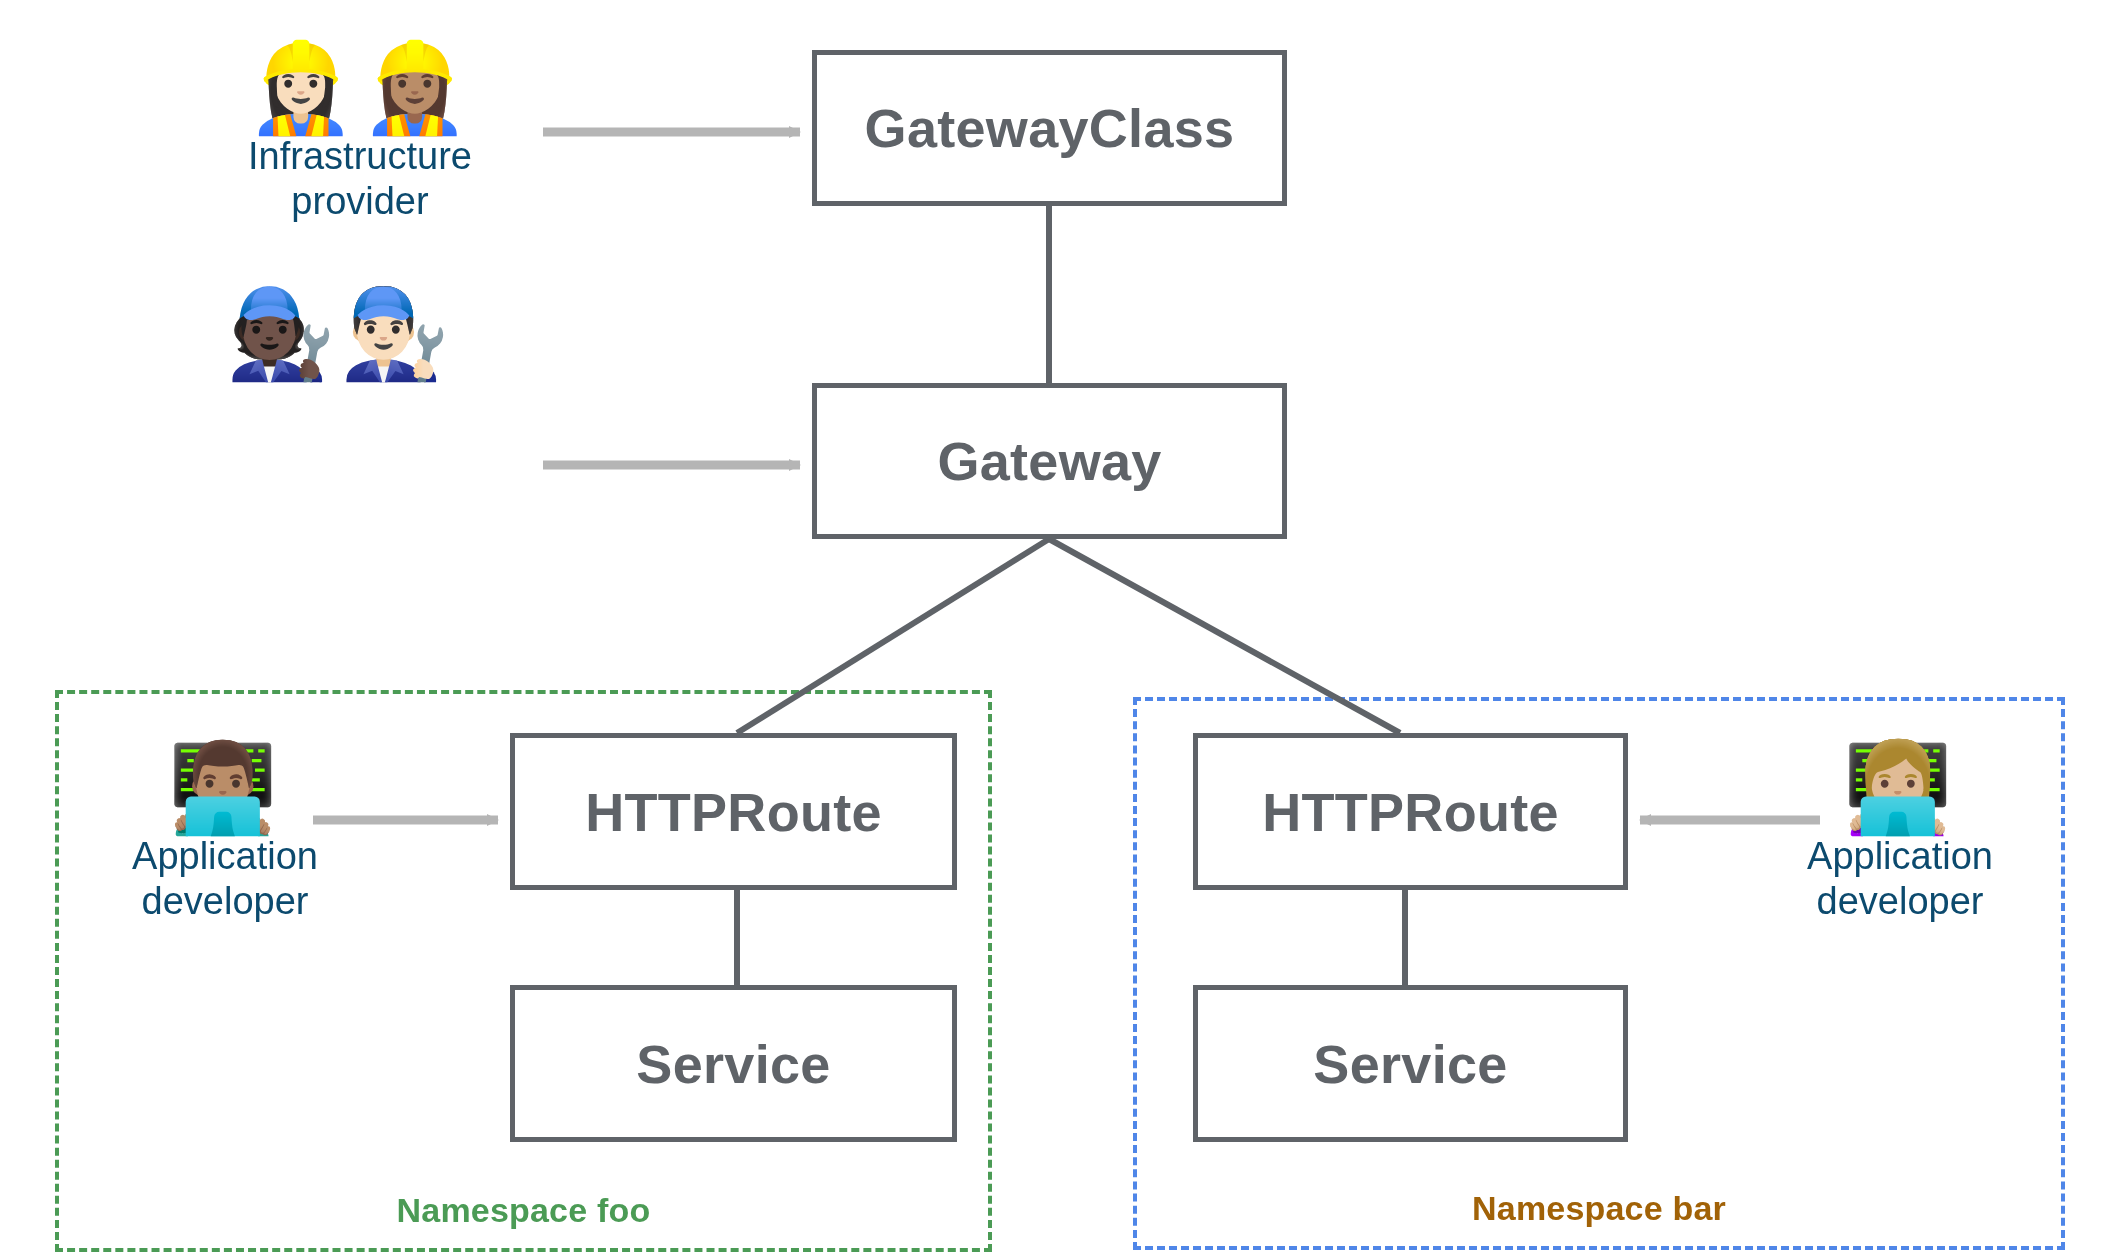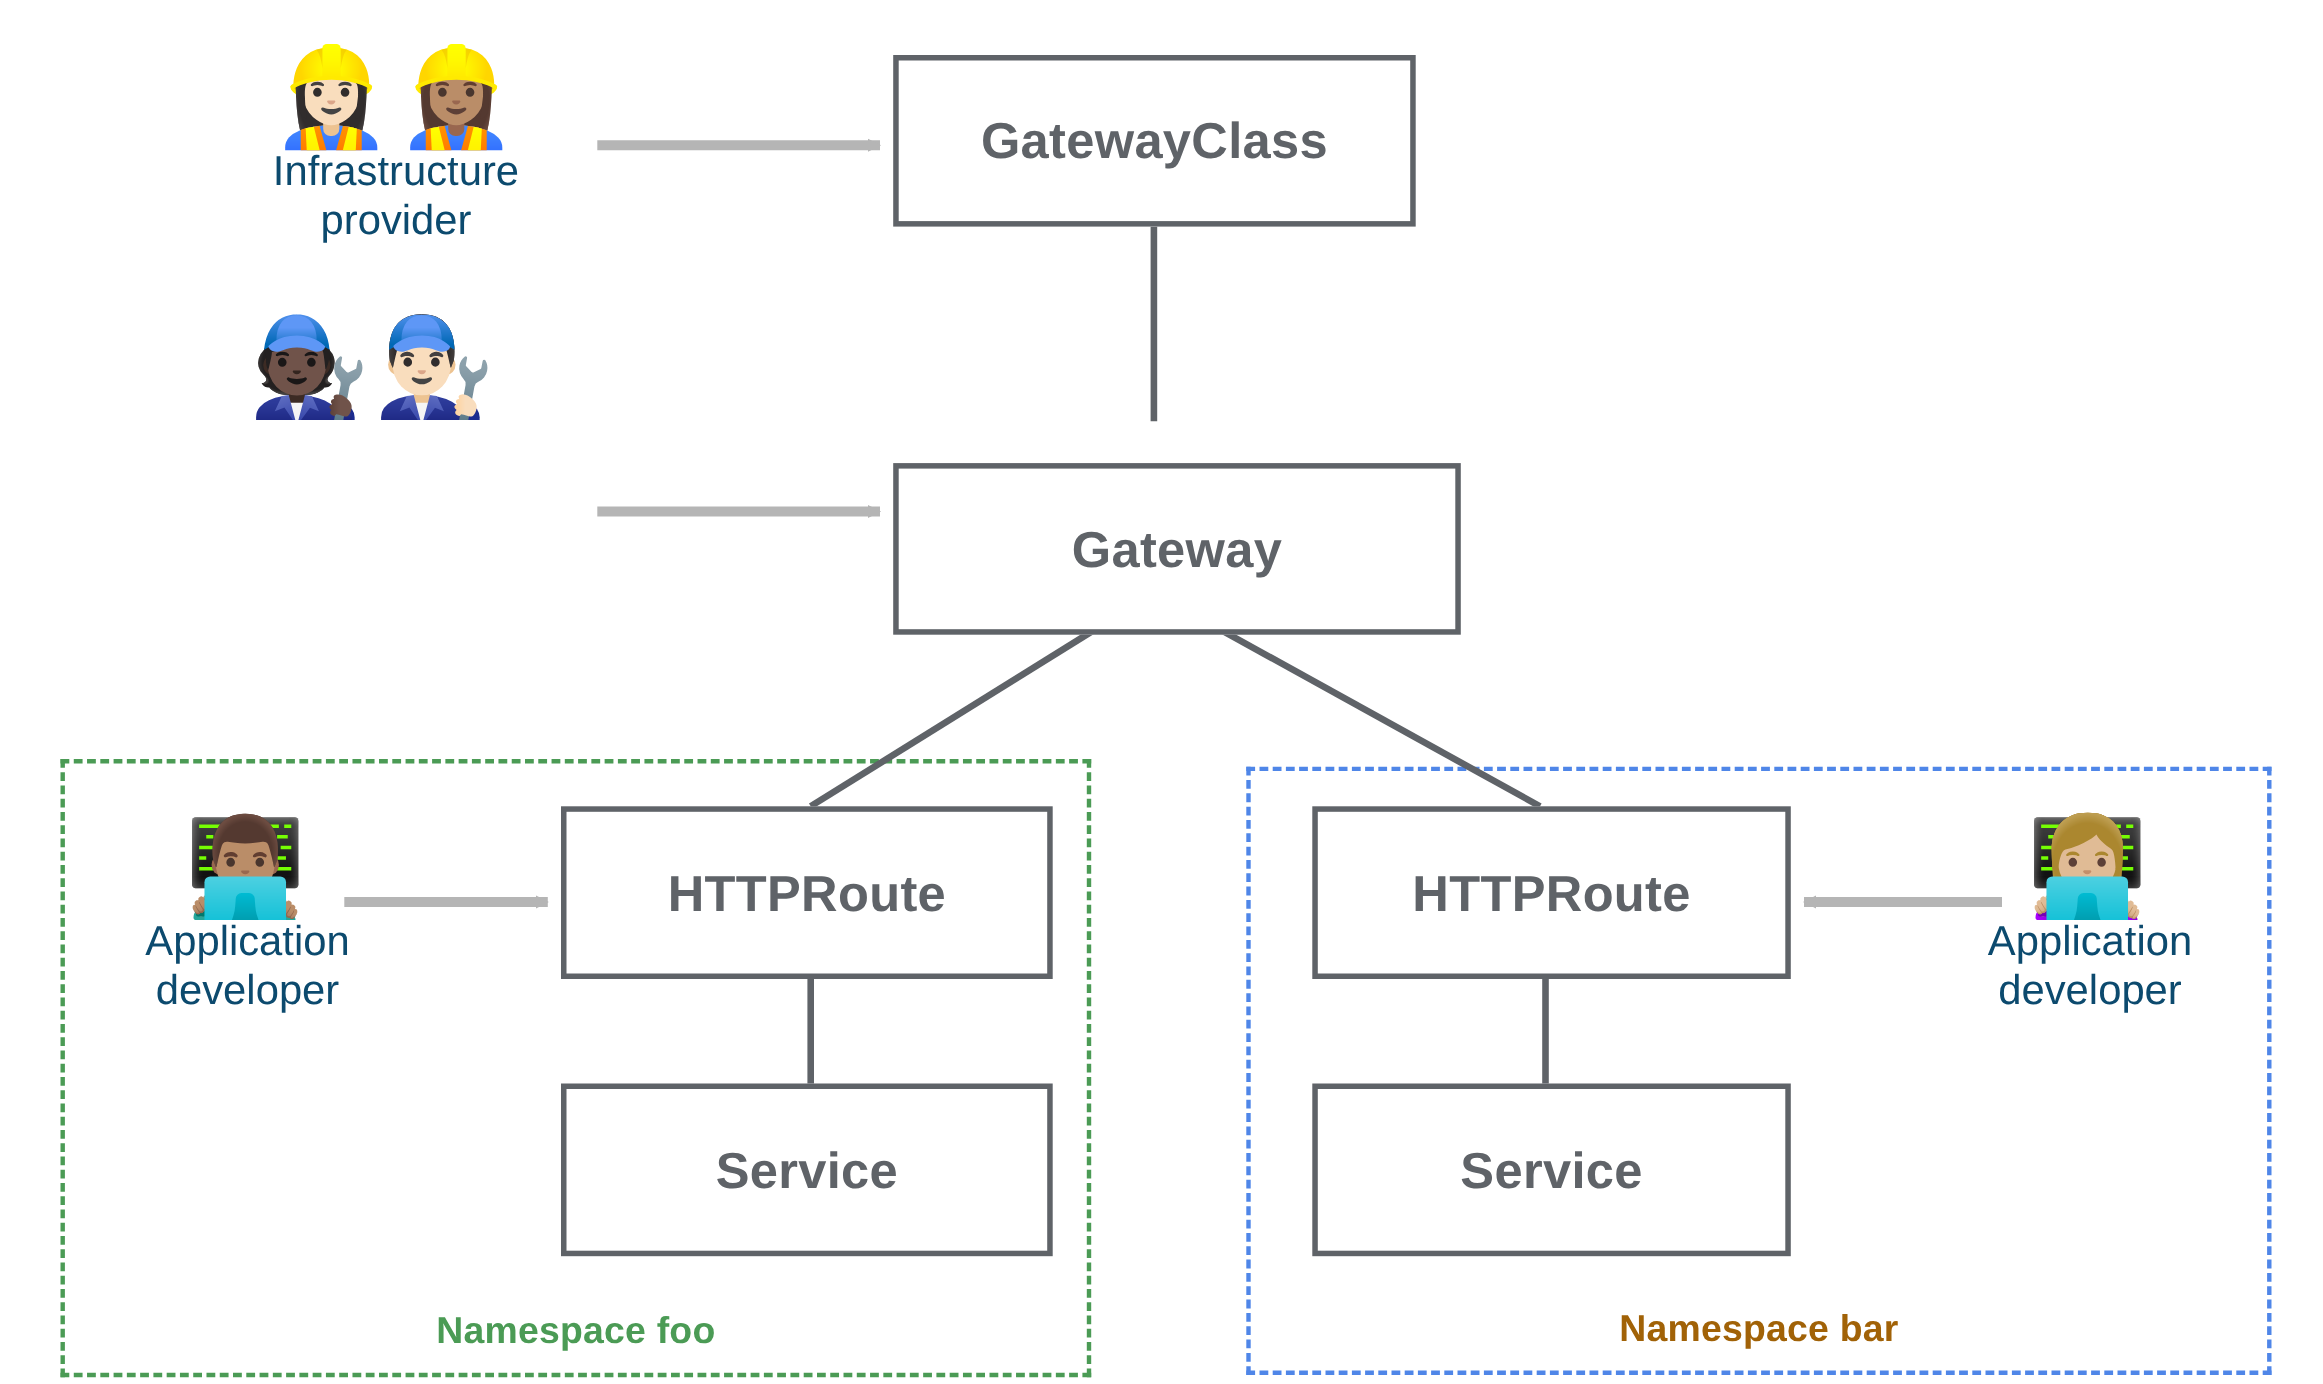--- a/index.html
+++ b/index.html
@@ -63,27 +63,27 @@
   
   .node {
     position: absolute;
     box-sizing: border-box;
     border: 5px solid #5f6368;
     background: #ffffff;
     display: flex;
     align-items: center;
     justify-content: center;
     color: #5f6368;
-    font-size: 46px;
+    font-size: 54px;
     font-weight: bold;
     letter-spacing: .3px;
     z-index: 4;
   }
   .node-gatewayclass { left: 812px;  top: 50px;  width: 475px; height: 156px; }
-  .node-gateway      { left: 812px;  top: 383px; width: 516px; height: 156px; margin-top: 38px; }
+  .node-gateway      { left: 812px;  top: 383px; width: 475px; height: 156px; }
   .node-httproute-l  { left: 510px;  top: 733px; width: 447px; height: 157px; }
   .node-service-l    { left: 510px;  top: 985px; width: 447px; height: 157px; }
   .node-httproute-r  { left: 1193px; top: 733px; width: 435px; height: 157px; }
   .node-service-r    { left: 1193px; top: 985px; width: 435px; height: 157px; }
 
   
   #connectors {
     position: absolute;
     left: 0;
     top: 0;

